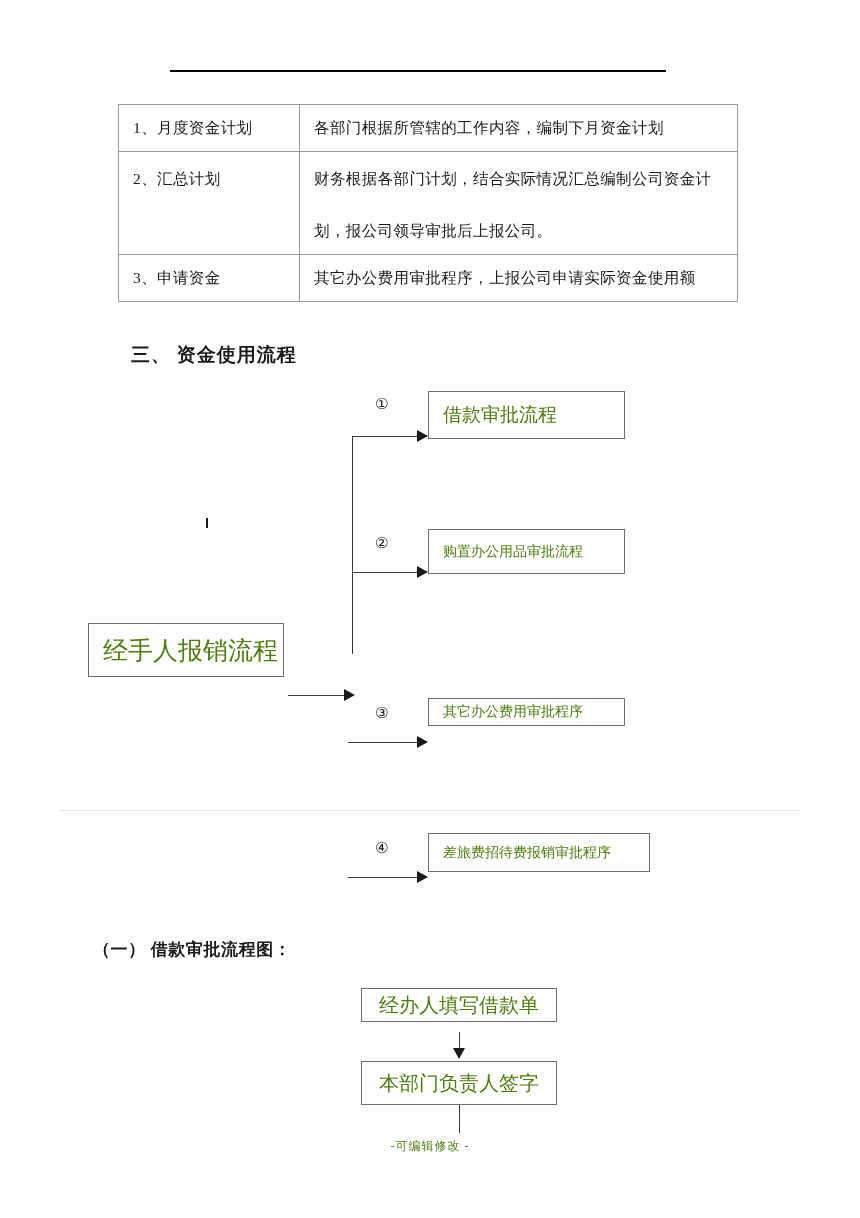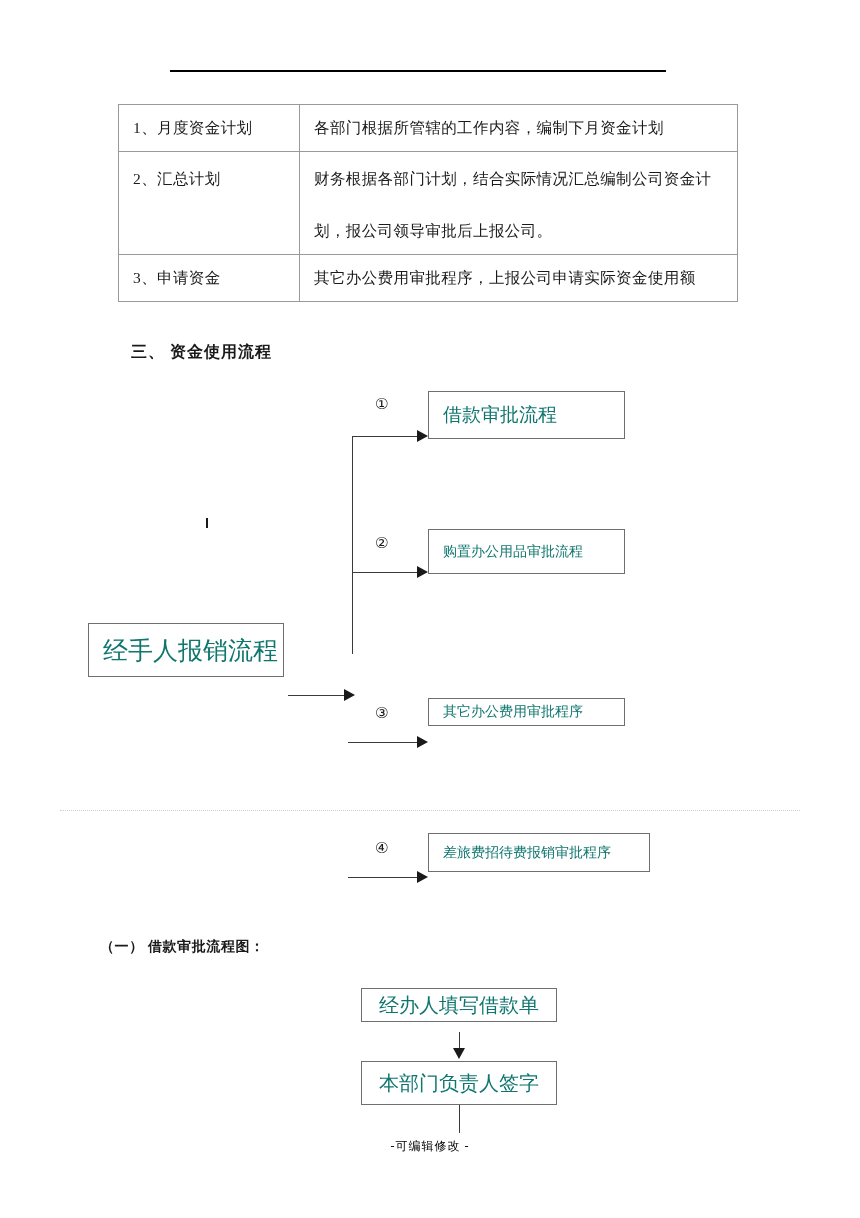--- a/index.html
+++ b/index.html
@@ -53,41 +53,41 @@
   }
   .plan-table tr.r1 td { height: 46px; }
   .plan-table tr.r2 td { height: 90px; vertical-align: top; padding-top: 12px; }
   .plan-table tr.r3 td { height: 46px; }
   .plan-table td .ln2 { display: block; margin-top: 22px; }
   .plan-table tr.r2 td.label { vertical-align: top; padding-top: 12px; }
 
   
   .heading {
     position: absolute;
-    font-size: 16px;
+    font-size: 19px;
     font-weight: 600;
     letter-spacing: 1px;
     white-space: nowrap;
   }
   #heading-3 { left: 131px; top: 342px; }
   #heading-sub1 {
-    left: 100px; top: 938px;
-    font-size: 14px; font-weight: 600; letter-spacing: 0.6px;
+    left: 93px; top: 938px;
+    font-size: 17px; font-weight: 600; letter-spacing: 0.6px;
   }
 
   
   .fbox {
     position: absolute;
     border: 1px solid #6f6f6f;
     box-sizing: border-box;
     background: #fff;
     display: flex;
     align-items: center;
     font-family: "Liberation Serif", "DejaVu Serif", serif;
-    color: #0f766e;
+    color: #4d7c0f;
     white-space: nowrap;
   }
   .fbox.pad { padding-left: 14px; }
   .fbox.center { justify-content: center; }
 
   
   #box-loan      { left: 428px; top: 391px;  width: 197px; height: 48px;  font-size: 19px; }
   #box-supplies  { left: 428px; top: 529px;  width: 197px; height: 45px;  font-size: 14px; }
   #box-other     { left: 428px; top: 698px;  width: 197px; height: 28px;  font-size: 14px; }
   #box-travel    { left: 428px; top: 833px;  width: 222px; height: 39px;  font-size: 14px; }
@@ -166,21 +166,21 @@
     border-top: 1px dotted #cfcfcf;
   }
 
   
   #footer-note {
     position: absolute;
     left: 0; top: 1138px;
     width: 860px;
     text-align: center;
     font-size: 12px;
-    color: #000000;
+    color: #4d7c0f;
     letter-spacing: 1px;
   }
 </style>
 </head>
 <body>
 
 <div id="page">
 
   <div class="top-rule"></div>
 

